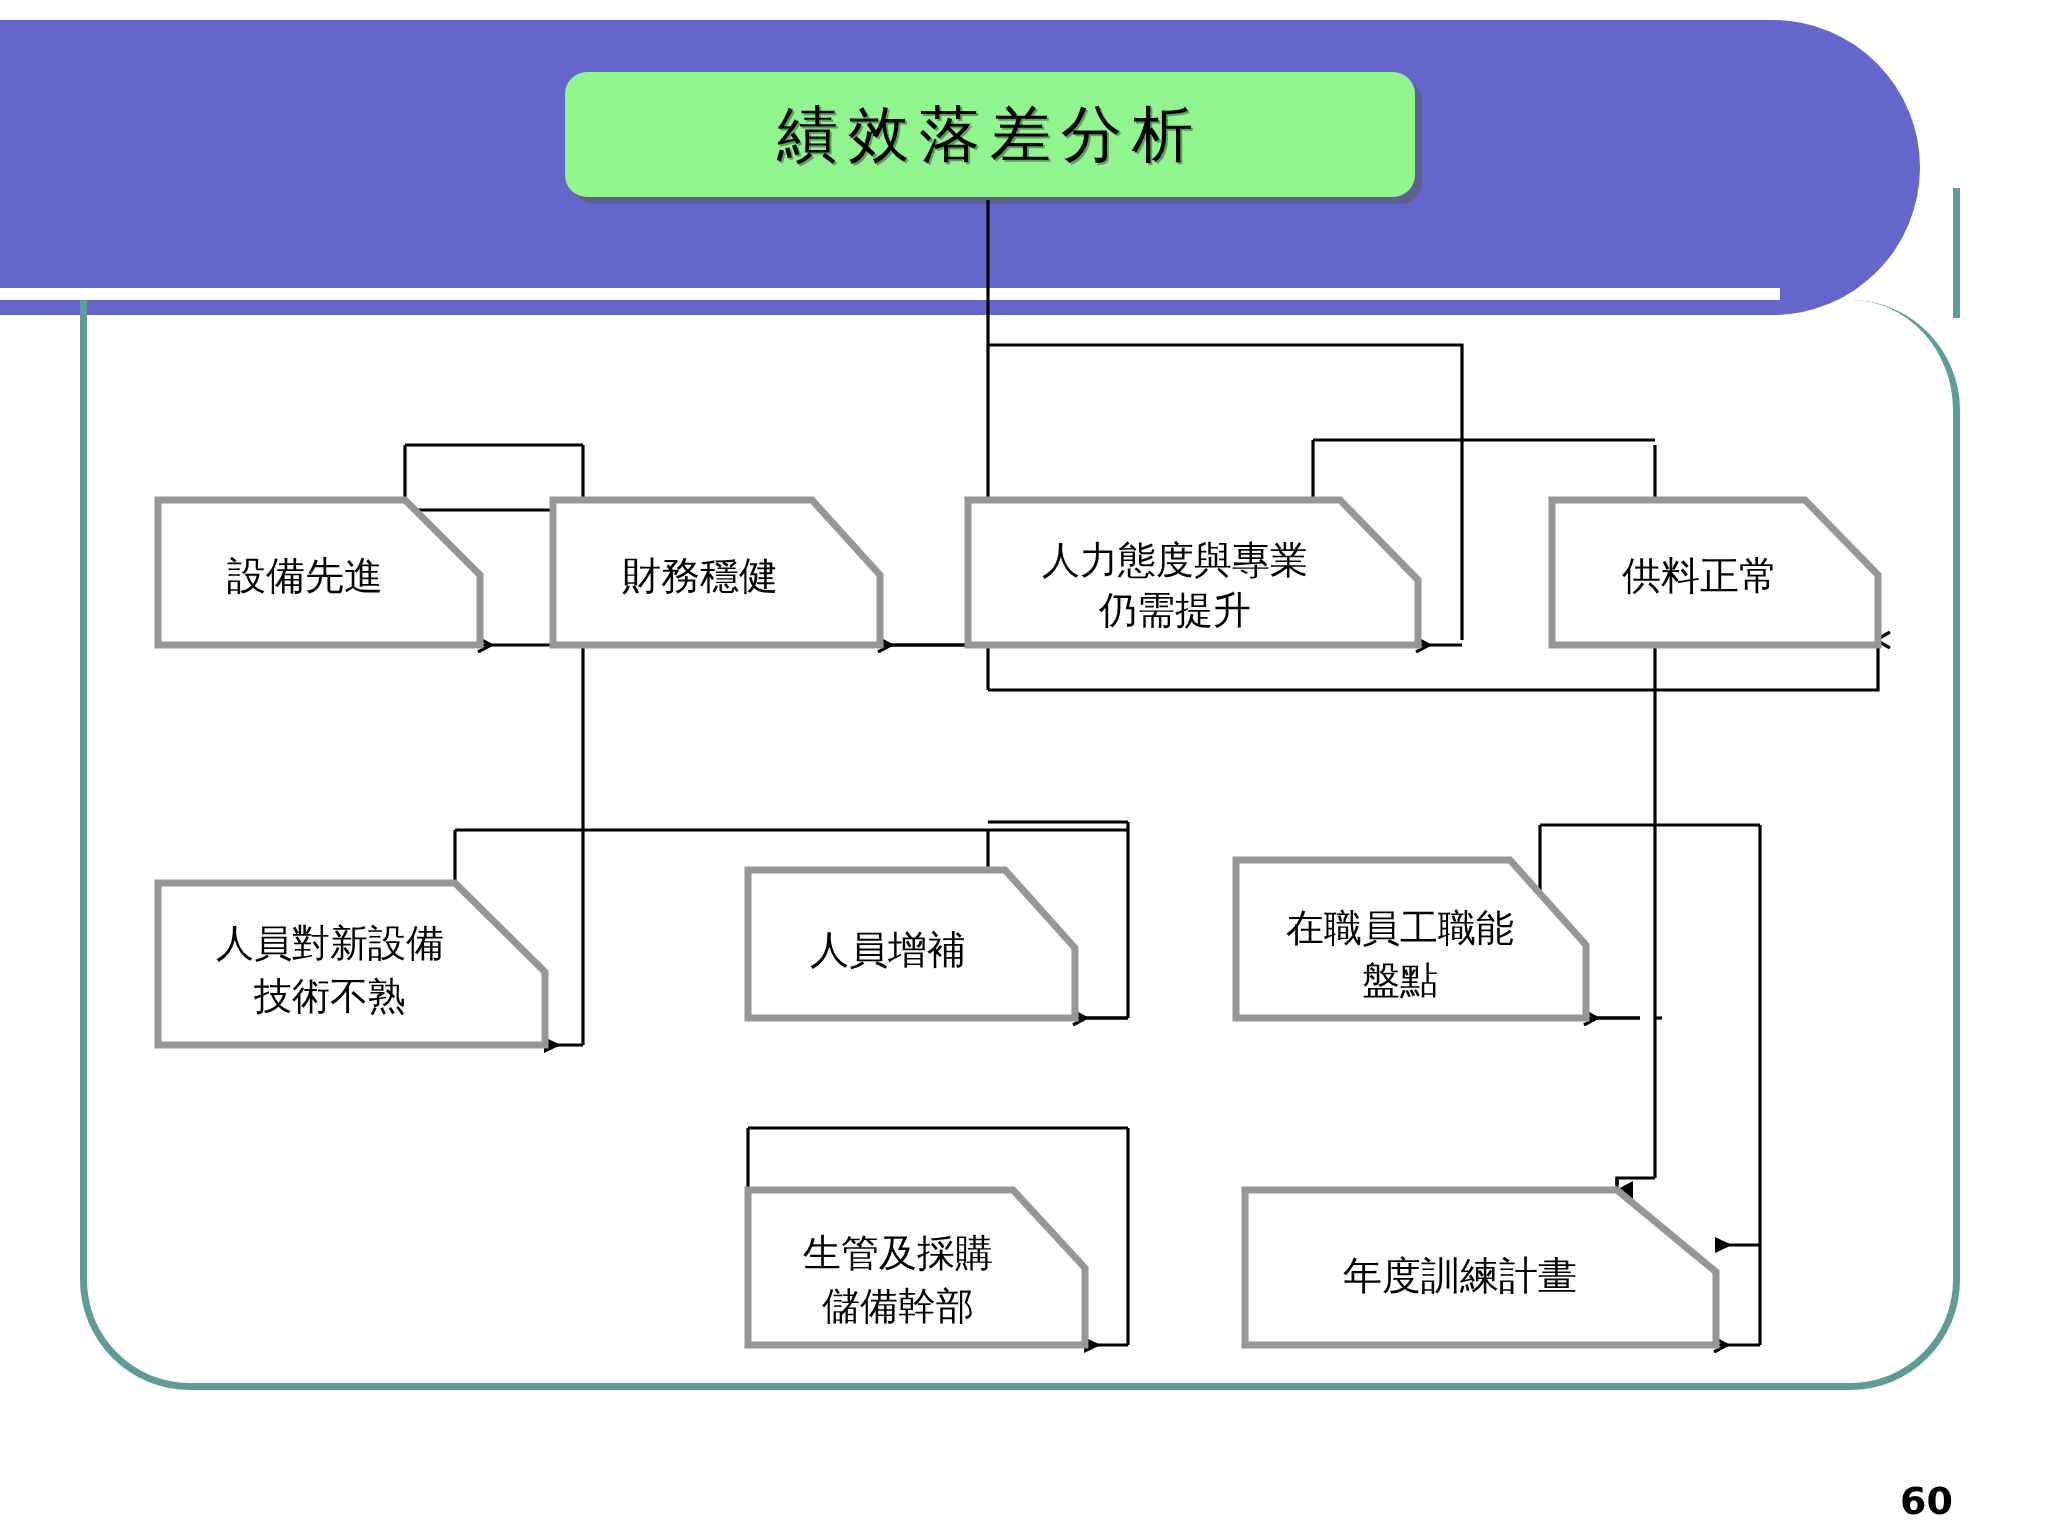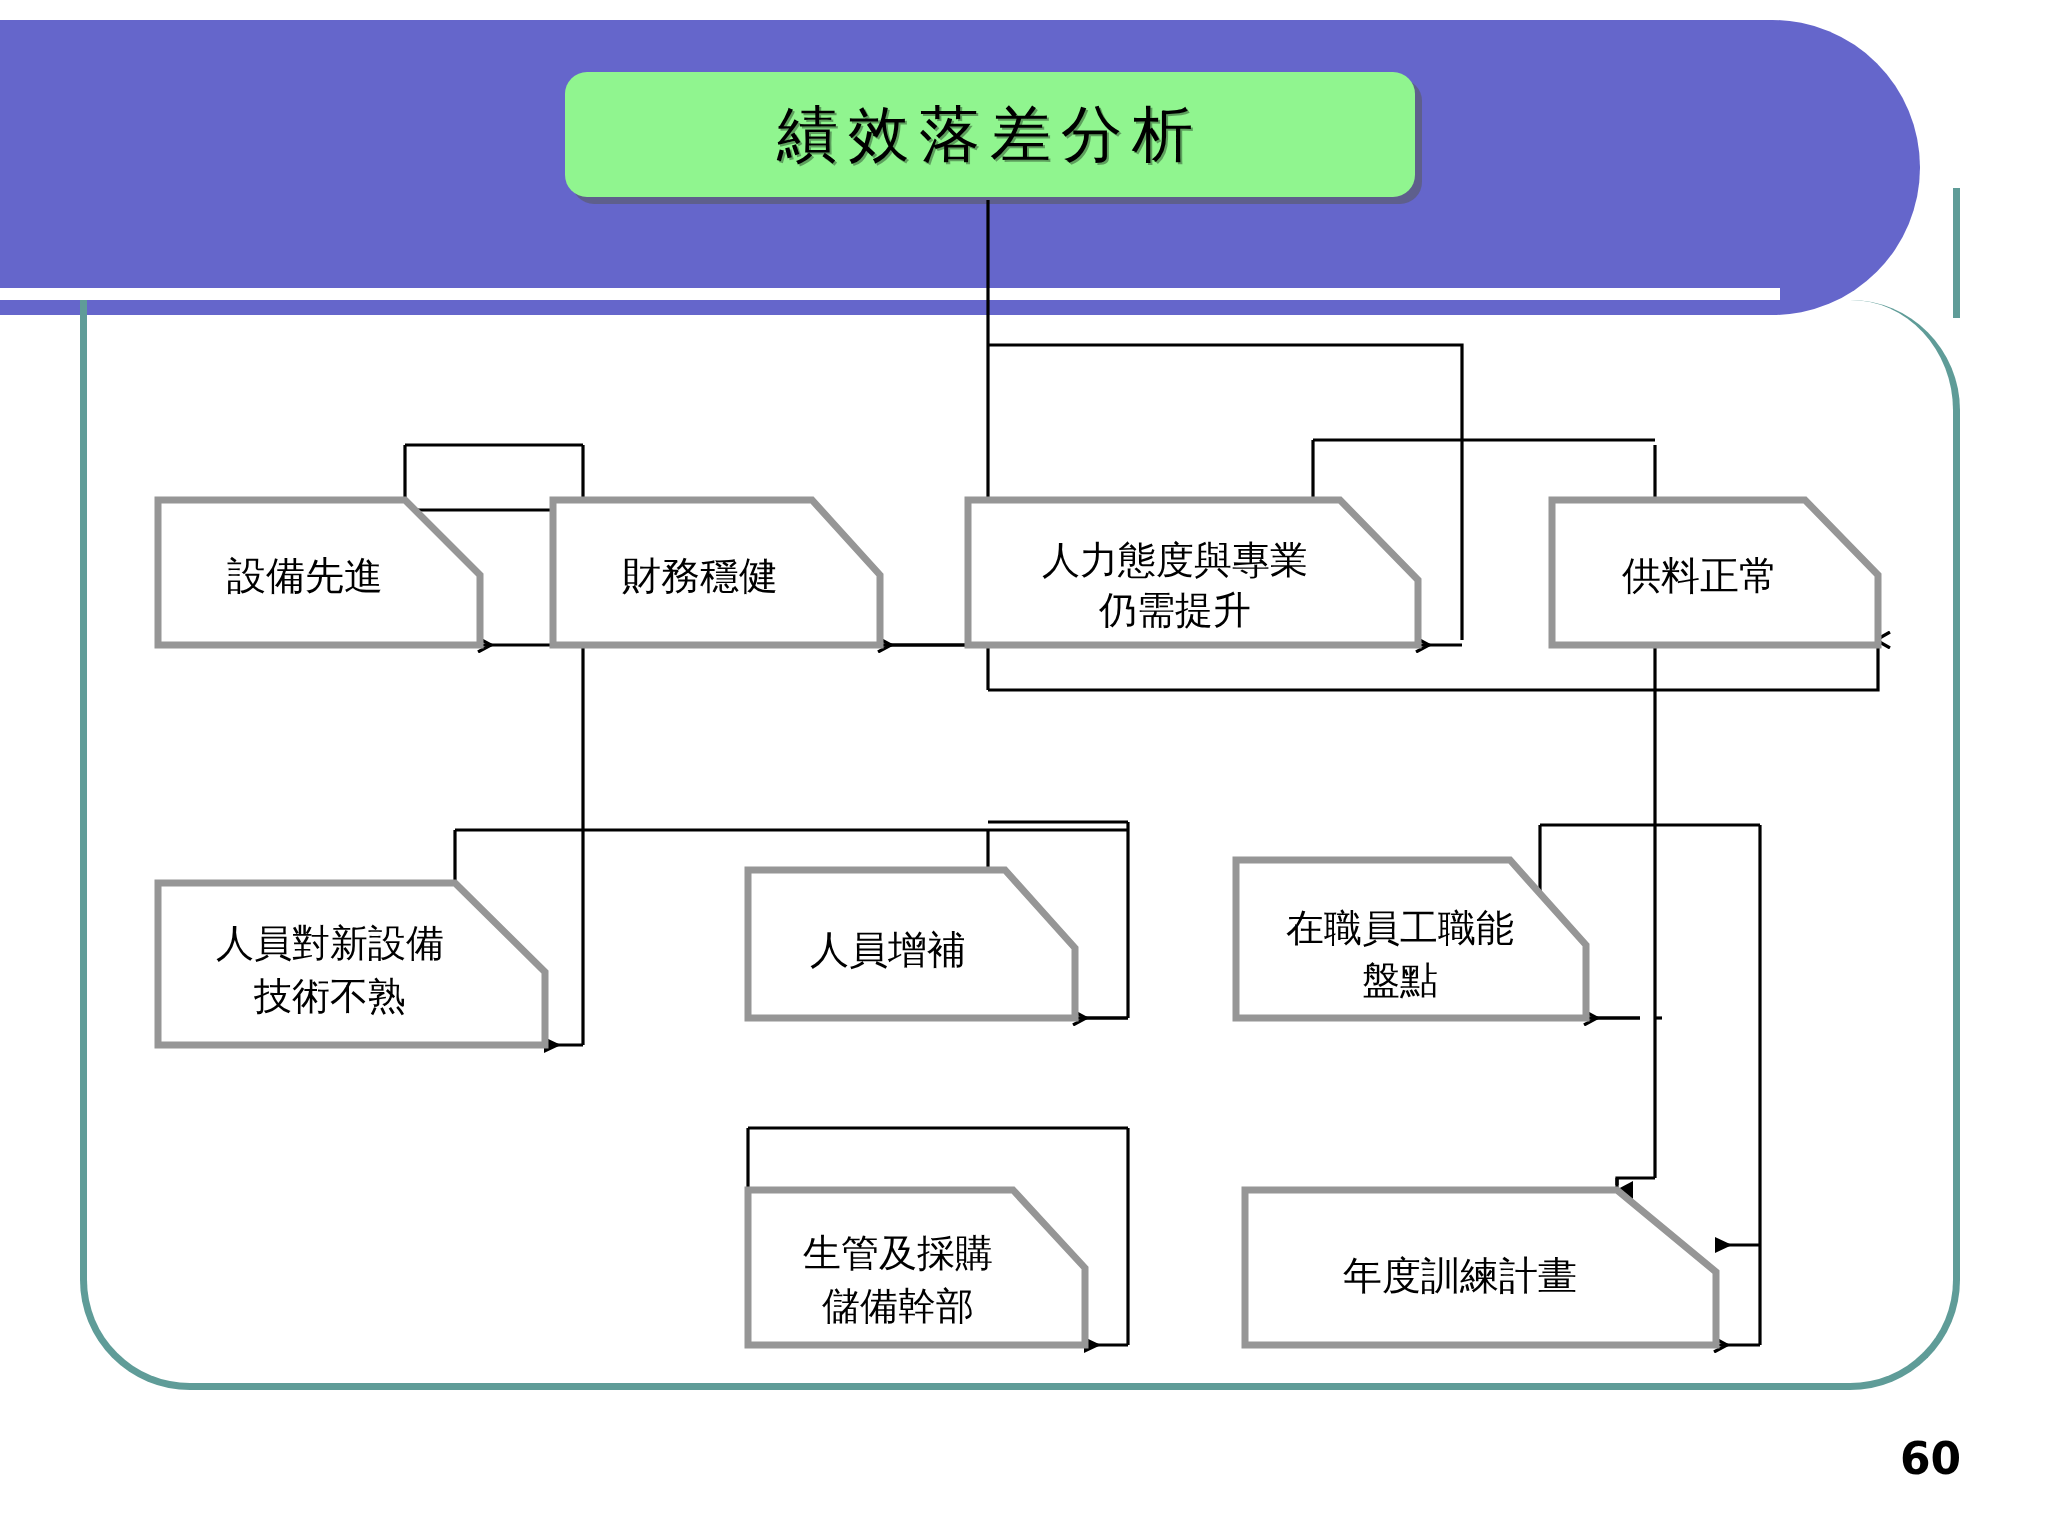--- a/index.html
+++ b/index.html
@@ -60,22 +60,22 @@
   .conn{fill:none;stroke:#000000;stroke-width:3.2;}
   .boxlabel{
     font-family:"DejaVu Sans","Liberation Sans",sans-serif;
     font-size:39px;fill:#000000;text-anchor:middle;
     dominant-baseline:middle;
   }
   .boxlabel.sm{font-size:38px;}
 
   
   .pagenum{
-    position:absolute;left:1900px;top:1433px;
-    font-size:44px;font-weight:bold;color:#000000;
+    position:absolute;left:1900px;top:1479px;
+    font-size:38px;font-weight:bold;color:#000000;
     font-family:"DejaVu Sans","Liberation Sans",sans-serif;
     text-align:right;
   }
 </style>
 </head>
 <body>
 
 <div id="slide">
 
   <div class="banner">

